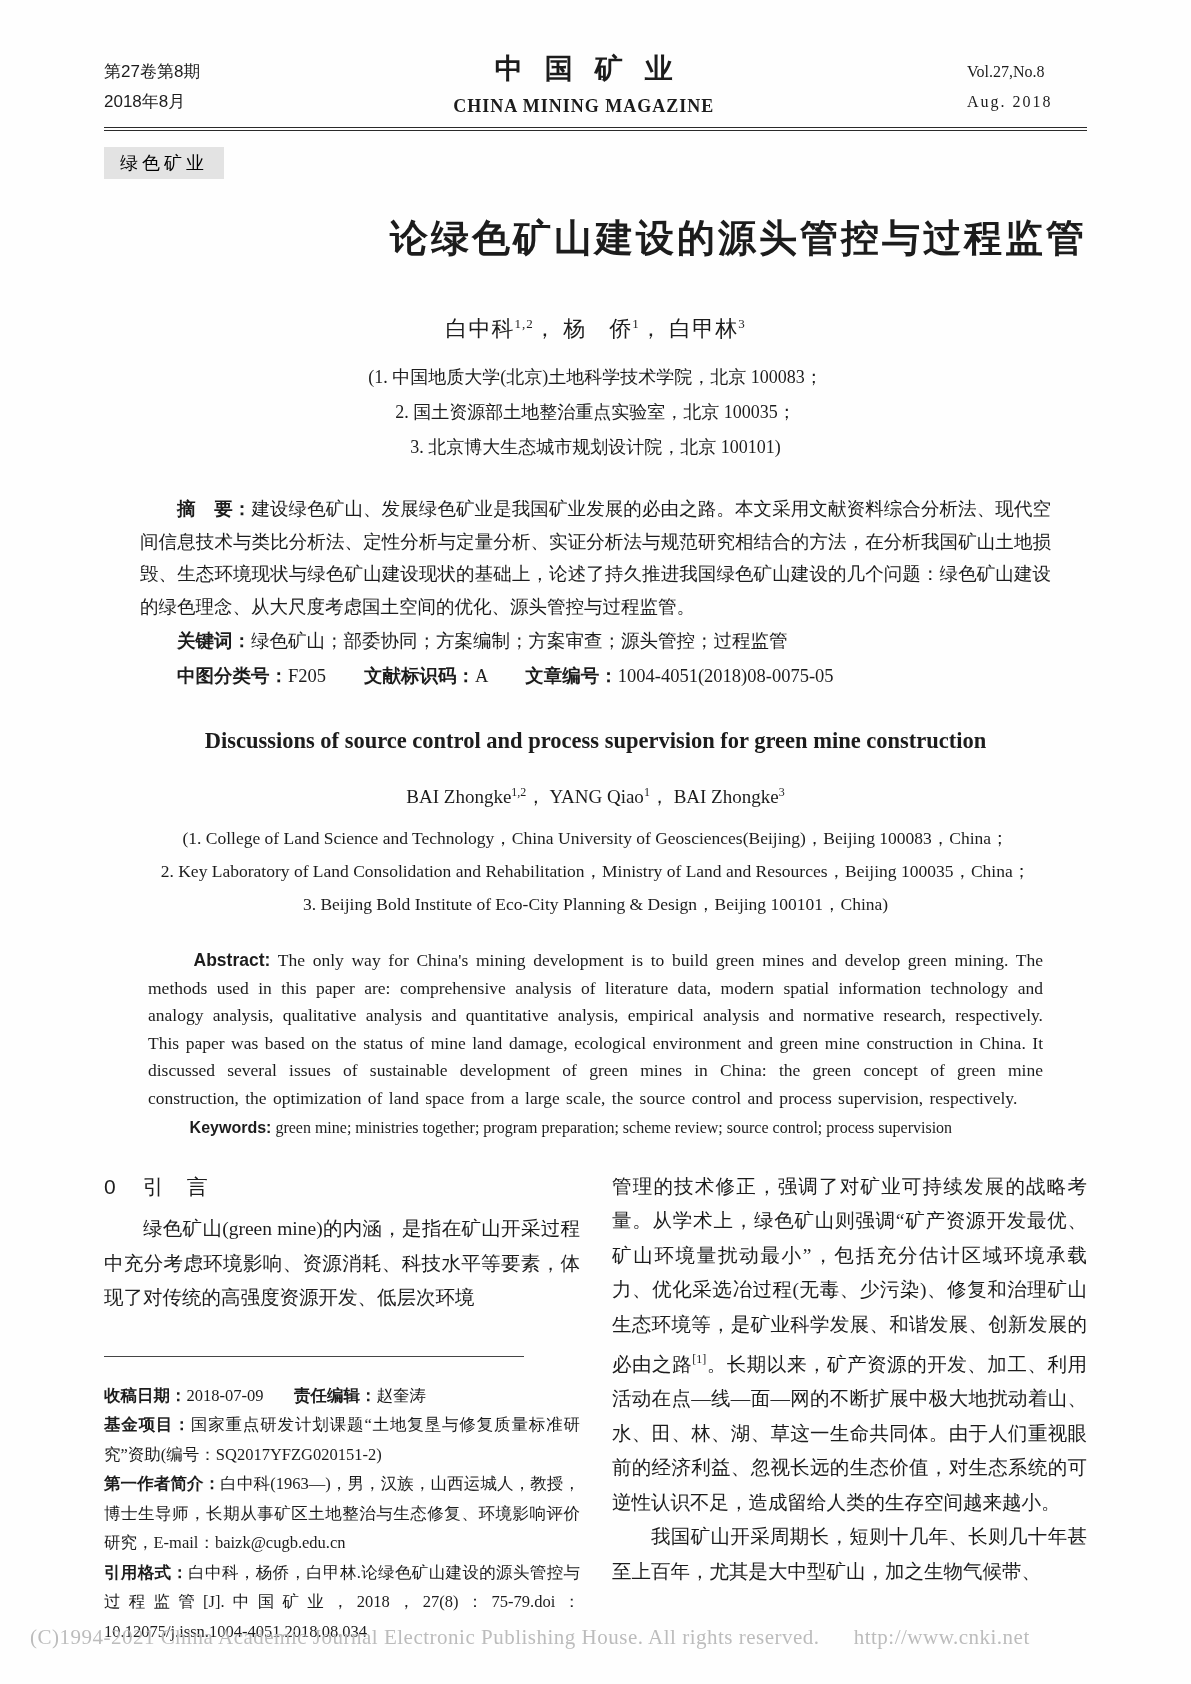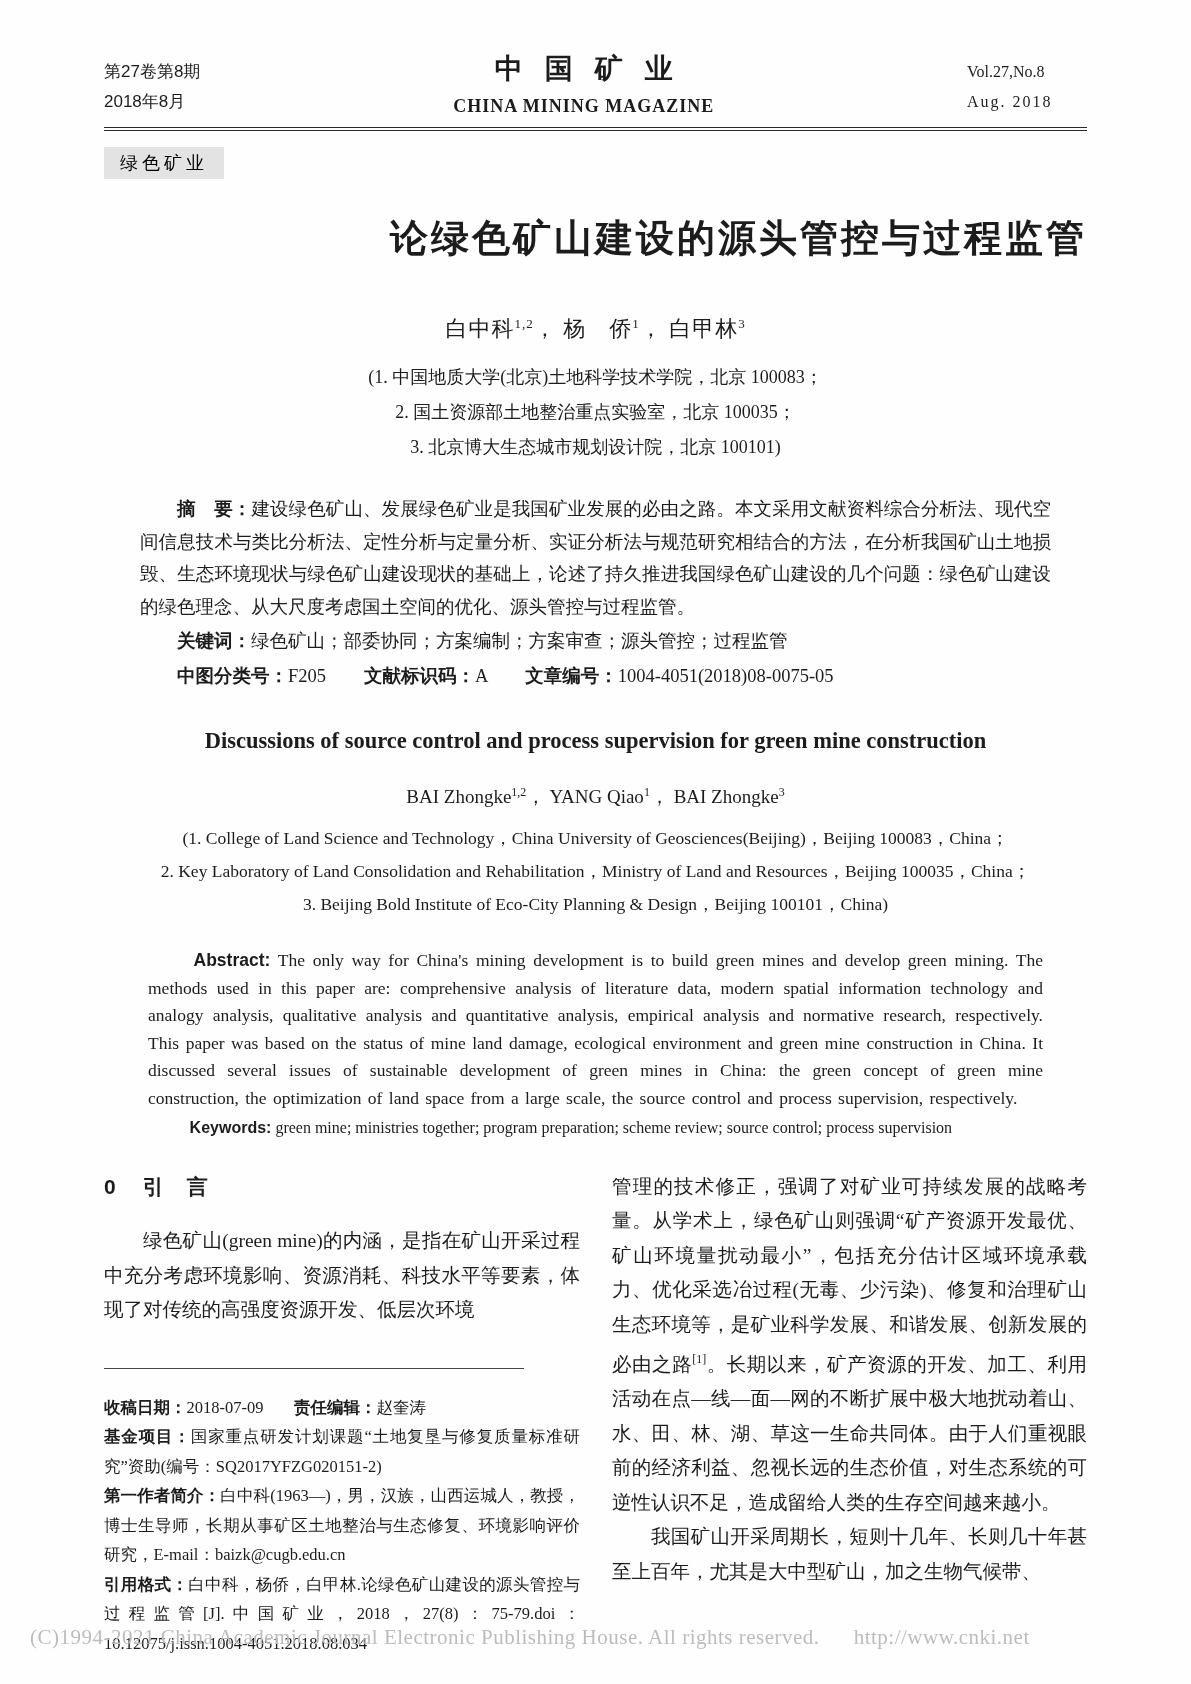--- a/index.html
+++ b/index.html
@@ -54,22 +54,22 @@
   .affil-en { text-align:center; font-size:17.5px; line-height:33px; margin-top:12px; }
   .abstract-en { margin:26px 44px 0 44px; font-size:17.5px; line-height:27.5px;
     text-align:justify; word-spacing:2px; }
   .abstract-en p { text-indent:2.6em; }
   .kw-en { margin:2px 44px 0 44px; font-size:16px; line-height:27.5px;
     text-indent:2.6em; text-align:justify; }
 
   
   .body-cols { display:flex; gap:32px; margin-top:28px; }
   .col { width:476px; font-size:19.5px; line-height:34.5px; text-align:justify; }
-  .sec-head { font-weight:bold; font-family:"Liberation Sans",sans-serif;
-    font-size:21px; margin-bottom:20px; letter-spacing:1px; }
+  .sec-head { font-weight:normal; font-family:"Liberation Sans",sans-serif;
+    font-size:21px; margin-bottom:8px; letter-spacing:1px; }
   .sec-head .no { margin-right:26px; }
   .col p.ind { text-indent:2em; }
   .cite-sup { font-size:12px; vertical-align:super; }
 
   
   .footnote { margin-top:40px; border-top:1px solid #444; width:420px; }
   .footnote-inner { width:476px; padding-top:24px; font-size:16.5px; line-height:29.5px;
     text-align:justify; }
   .footnote-inner p { margin:0; }
   .fn-gap { margin-left:1.6em; }

